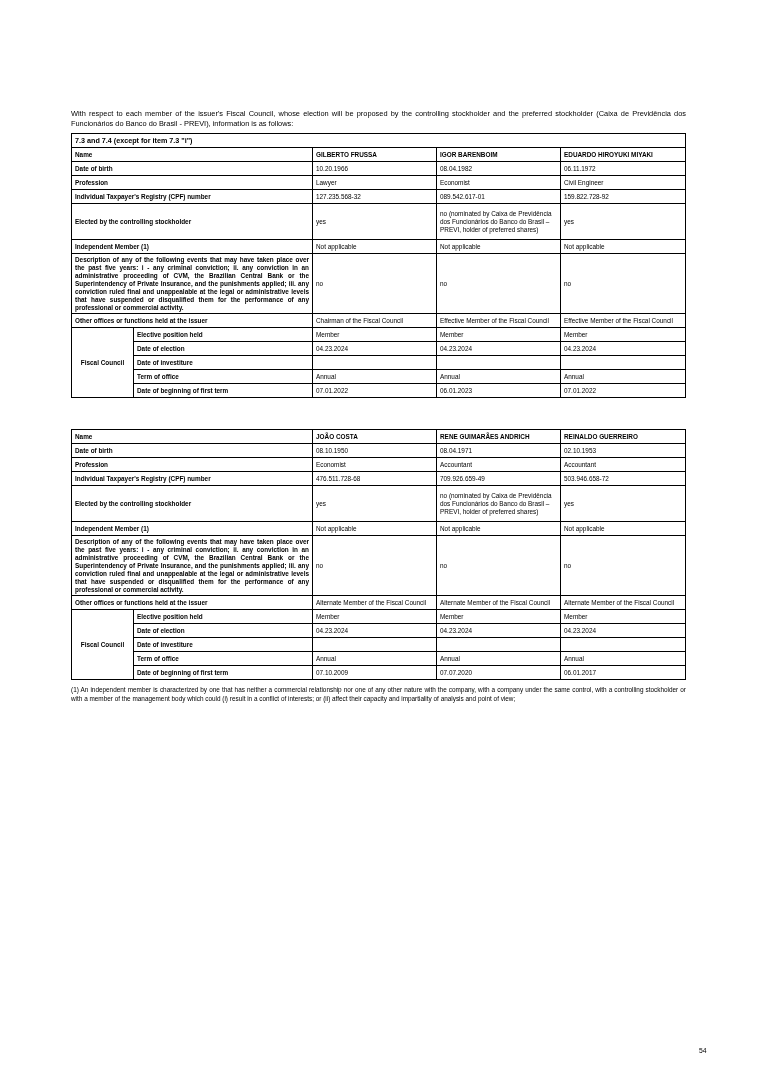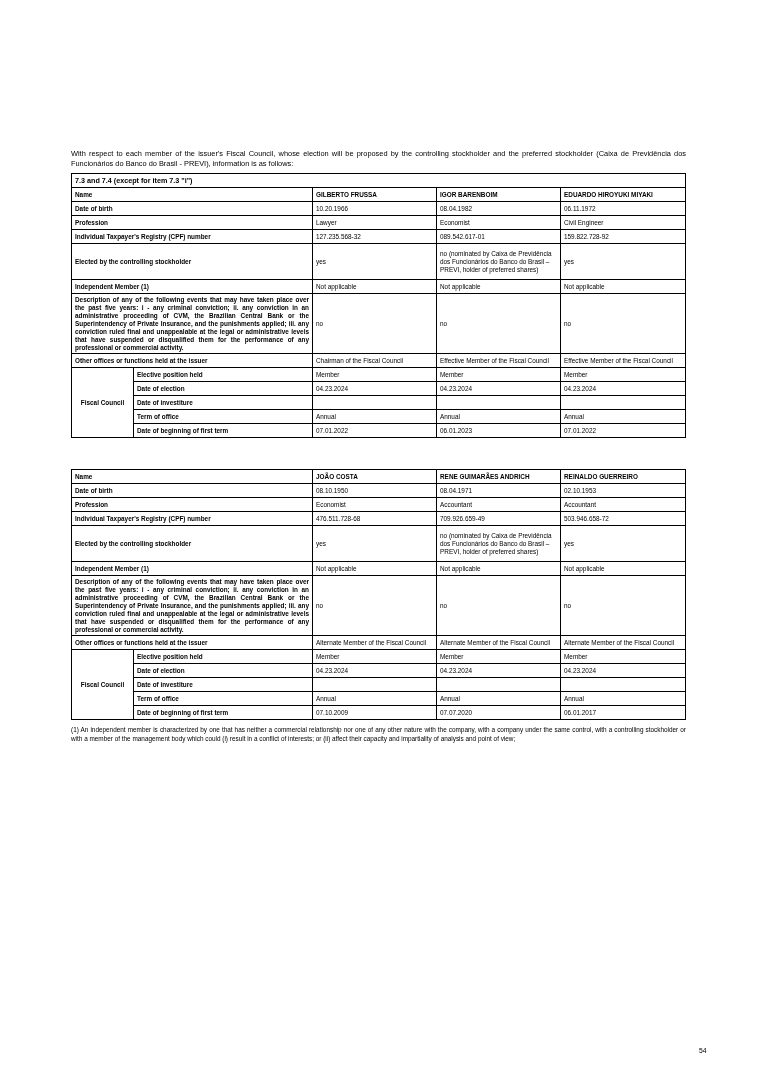--- a/index.html
+++ b/index.html
@@ -10,21 +10,20 @@
     background: #ffffff;
     color: #000000;
     font-family: "Liberation Sans", sans-serif;
     overflow: hidden;
   }
   .content {
     position: absolute;
     left: 71px;
     top: 109px;
     width: 615px;
-    margin-top: 40px;
   }
   .intro {
     margin: 0 0 5px 0;
     font-size: 7.4px;
     line-height: 1.3;
     text-align: justify;
   }
   table.fc {
     border-collapse: collapse;
     width: 615px;

